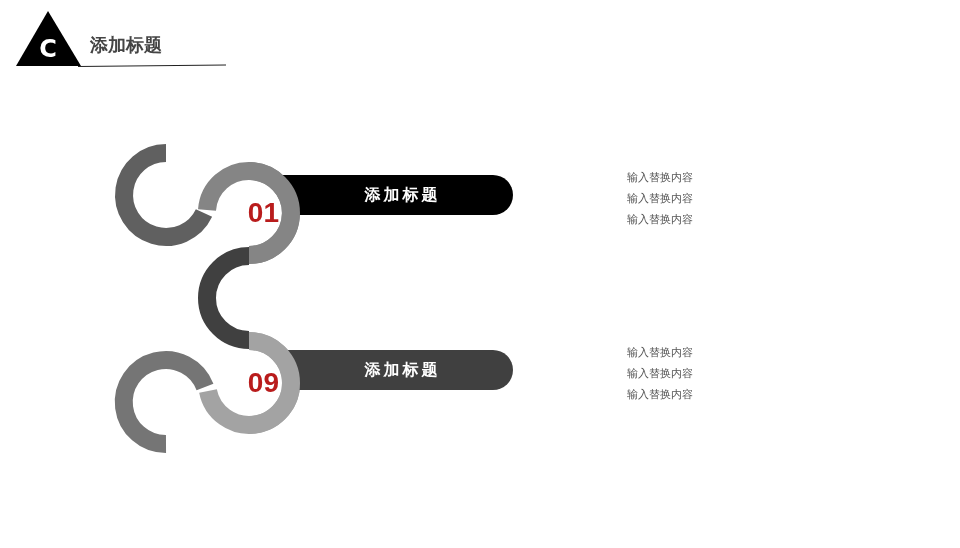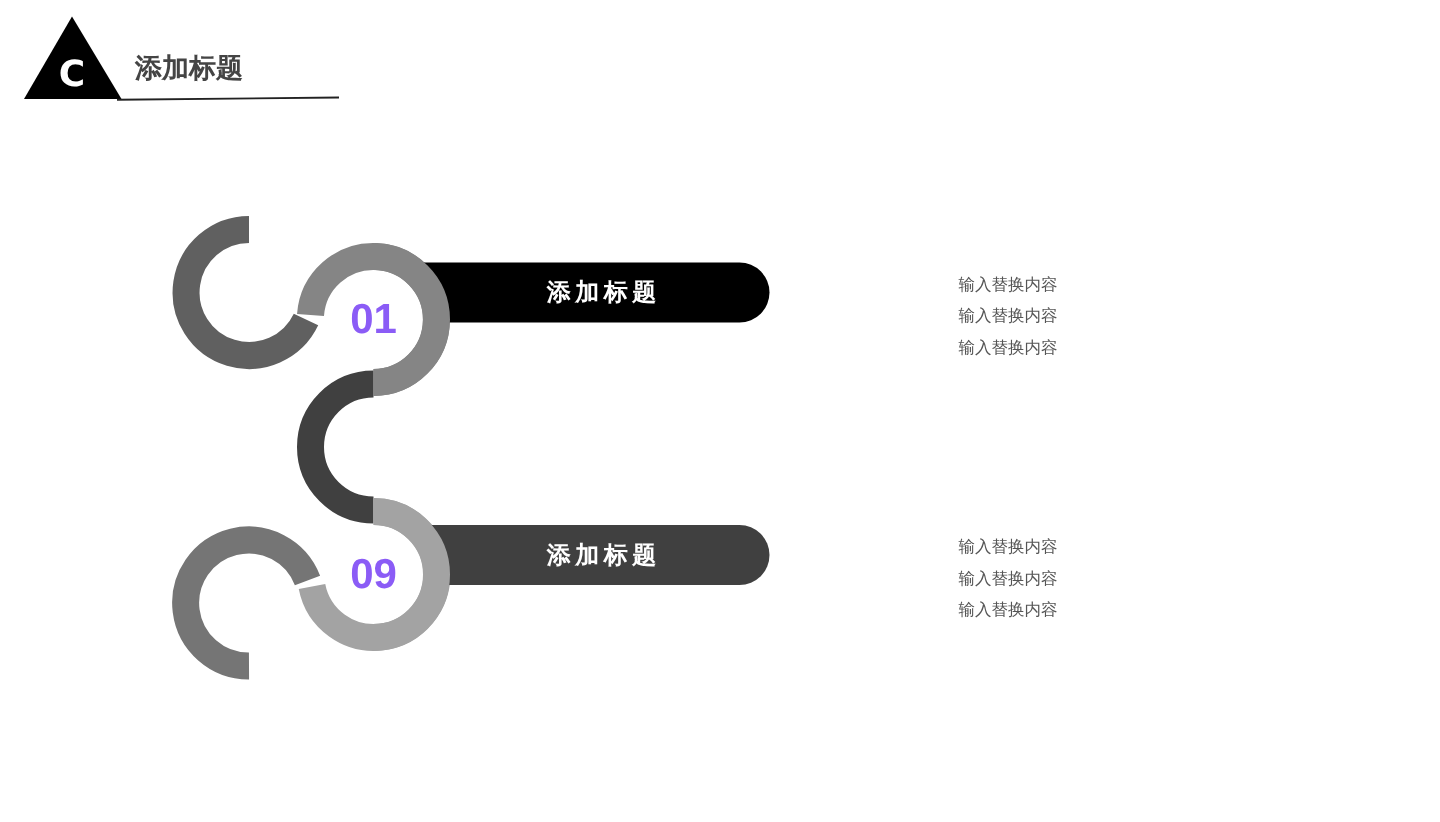--- a/index.html
+++ b/index.html
@@ -14,33 +14,33 @@
       font-size: 18px; font-weight: bold; color: #444444;
       font-family: "DejaVu Sans", sans-serif; letter-spacing: 0px;
     }
     .badge-letter {
       position: absolute; left: 37px; top: 35px; width: 22px; text-align: center;
       color: #ffffff; font-weight: bold; font-size: 24px;
       font-family: "DejaVu Sans", sans-serif;
     }
     .diagram { position: absolute; left: 0; top: 0; width: 960px; height: 548px; }
     .step-number {
-      position: absolute; width: 60px; text-align: center;
-      font-size: 28px; font-weight: bold; color: #8b5cf6;
+      position: absolute; width: 60px; text-align: right;
+      font-size: 28px; font-weight: bold; color: #b91c1c;
       font-family: "Liberation Sans", sans-serif;
     }
     .step-bar {
       position: absolute; left: 282px; width: 231px; height: 40px;
       border-radius: 0 20px 20px 0;
       color: #ffffff; font-size: 16px; font-weight: bold; letter-spacing: 3px;
       font-family: "DejaVu Sans", sans-serif;
       display: flex; align-items: center; justify-content: center;
       box-sizing: border-box; padding-left: 10px;
     }
-    .desc-list { position: absolute; left: 623px; margin: 16px; padding: 0; list-style: none; }
+    .desc-list { position: absolute; left: 623px; margin: 4px; padding: 0; list-style: none; }
     .desc-list li {
       font-size: 11px; color: #555555; height: 21px; line-height: 21px;
       font-family: "DejaVu Sans", sans-serif;
     }
   </style>
 </head>
 <body>
 
 <svg class="header-logo" viewBox="0 0 240 80" width="240" height="80">
   <polygon points="16,66 48,11 81,66" fill="#000000"></polygon>

